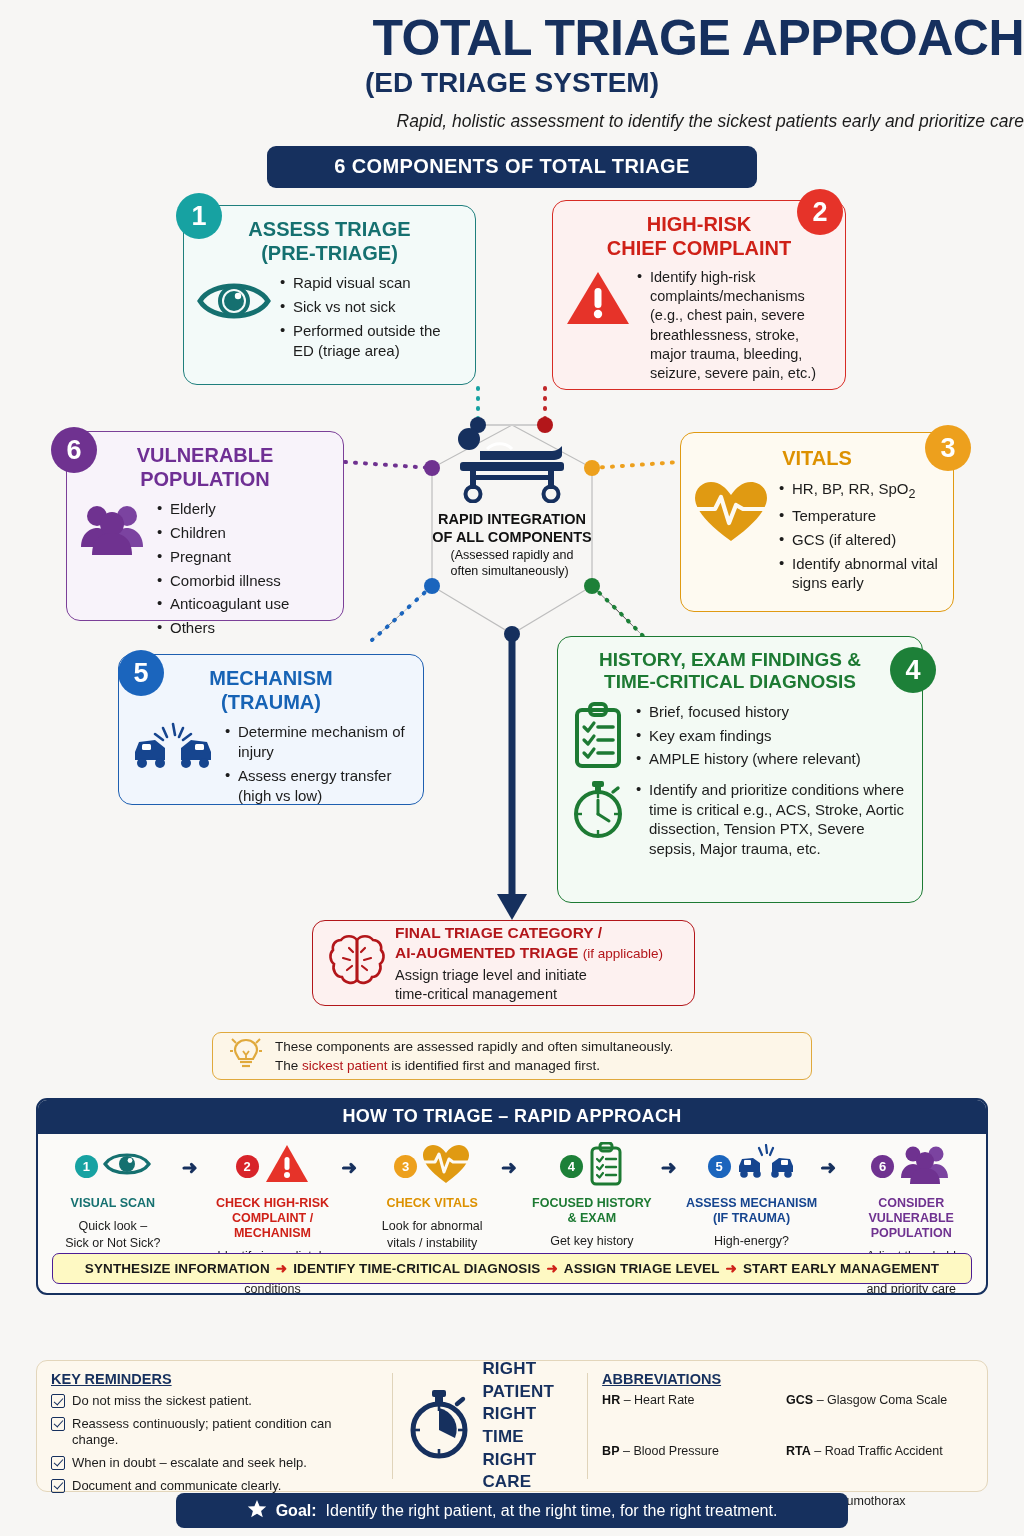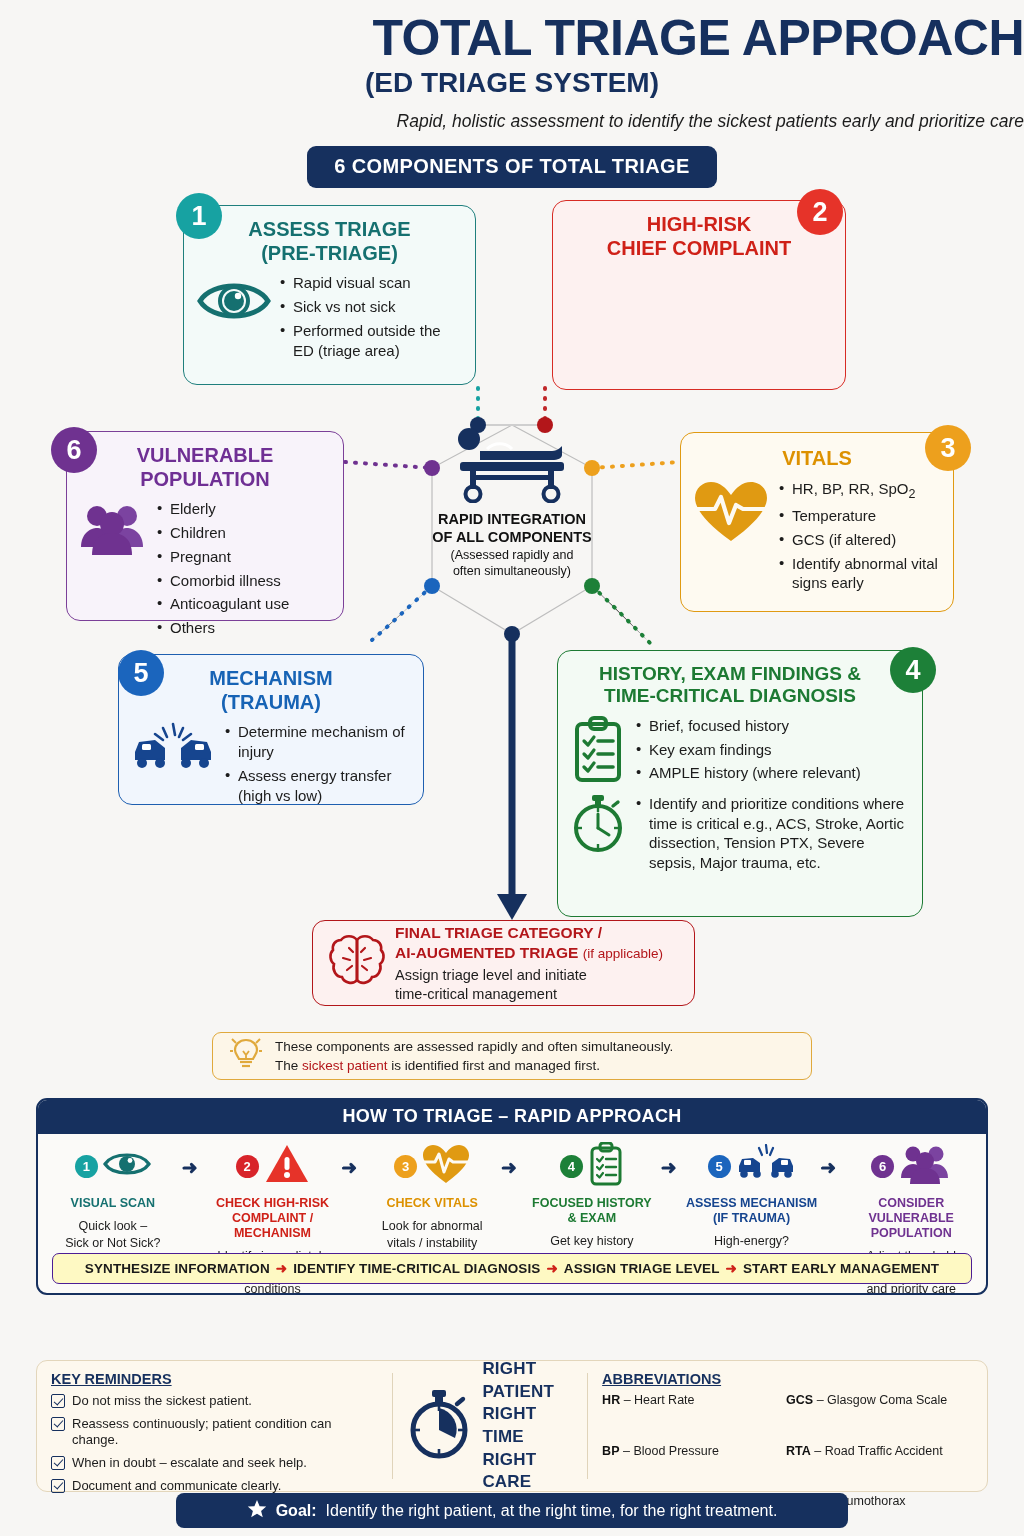--- a/index.html
+++ b/index.html
@@ -32,21 +32,21 @@
   }
   .tagline {
     text-align:right;
     font-size:17.5px;
     font-style:italic;
     color:#1c1c1c;
     margin-top:12px;
   }
   .pill-head {
     margin:14px auto 0 auto;
-    width:410px;
+    width:490px;
     background:#16305e;
     color:#fff;
     text-align:center;
     font-size:20px;
     font-weight:bold;
     letter-spacing:0.4px;
     padding:9px 0 10px 0;
     border-radius:9px;
   }
 
@@ -104,32 +104,32 @@
   #b6 { left:51px; top:427px; background:#6f3290; }
   
   #c3 { left:680px; top:432px; width:274px; height:180px; background:#fefaf1; border-color:#e09a12; }
   #c3 h3 { color:#dd9100; }
   #b3 { left:925px; top:425px; background:#eda01d; }
   
   #c5 { left:118px; top:654px; width:306px; height:151px; background:#f1f6fd; border-color:#1e5fb0; }
   #c5 h3 { color:#1763b5; }
   #b5 { left:118px; top:650px; background:#1b65bd; }
   
-  #c4 { left:557px; top:650px; width:366px; height:267px; background:#f3faf4; border-color:#1d7a33; }
+  #c4 { left:557px; top:636px; width:366px; height:267px; background:#f3faf4; border-color:#1d7a33; }
   #c4 h3 { color:#1d7a33; font-size:19px; }
   #b4 { left:890px; top:647px; background:#1d8038; }
 
   
   #hub {
     position:absolute; left:427px; top:425px;
     width:170px; height:210px;
     display:flex; flex-direction:column; align-items:center;
   }
   .hub-t1 { font-size:14.5px; font-weight:bold; text-align:center; line-height:1.22; color:#111; margin-top:4px;}
-  .hub-t2 { font-size:12.5px; text-align:center; line-height:1.22; color:#111; margin-top:2px;}
+  .hub-t2 { font-size:12.5px; line-height:1.22; color:#111; margin-top:2px;}
 
   
   #final {
     position:absolute; left:312px; top:920px; width:383px; height:86px;
     background:#fdf1f0; border:1.6px solid #b3161a; border-radius:13px;
     display:flex; align-items:center; padding:0 10px;
   }
   .final-t1 { font-size:15.5px; font-weight:bold; color:#b3161a; line-height:1.3; }
   .final-app { font-size:13.5px; font-weight:normal; }
   .final-t2 { font-size:14.5px; color:#1c1c1c; line-height:1.3; margin-top:3px;}
@@ -263,20 +263,32 @@
       </ul>
     </div>
   </div>
 
   <div class="badge" id="b2">2</div>
   <div class="card" id="c2">
     <h3>
       <span>HIGH-RISK</span><br>
       <span>CHIEF COMPLAINT</span>
     </h3>
+    <div class="body-row" style="padding-top:2px;">
+      <span class="ico">
+        <svg width="66" height="60" viewBox="0 0 66 60">
+          <path d="M33,4 L64,56 L2,56 Z" fill="#e63329" rx="4"></path>
+          <rect x="29.5" y="20" width="7" height="20" rx="3.5" fill="#fff"></rect>
+          <circle cx="33" cy="46" r="4.2" fill="#fff"></circle>
+        </svg>
+      </span>
+      <ul style="margin-left:6px;margin-top:0px;">
+        <li style="font-size:14.5px;">Identify high-risk complaints/mechanisms (e.g., chest pain, severe breathlessness, stroke, major trauma, bleeding, seizure, severe pain, etc.)</li>
+      </ul>
+    </div>
   </div>
 
   <div class="badge" id="b6">6</div>
   <div class="card" id="c6">
     <h3>
       <span>VULNERABLE</span><br>
       <span>POPULATION</span>
     </h3>
     <div class="body-row" style="padding-top:2px;">
       <span class="ico">

